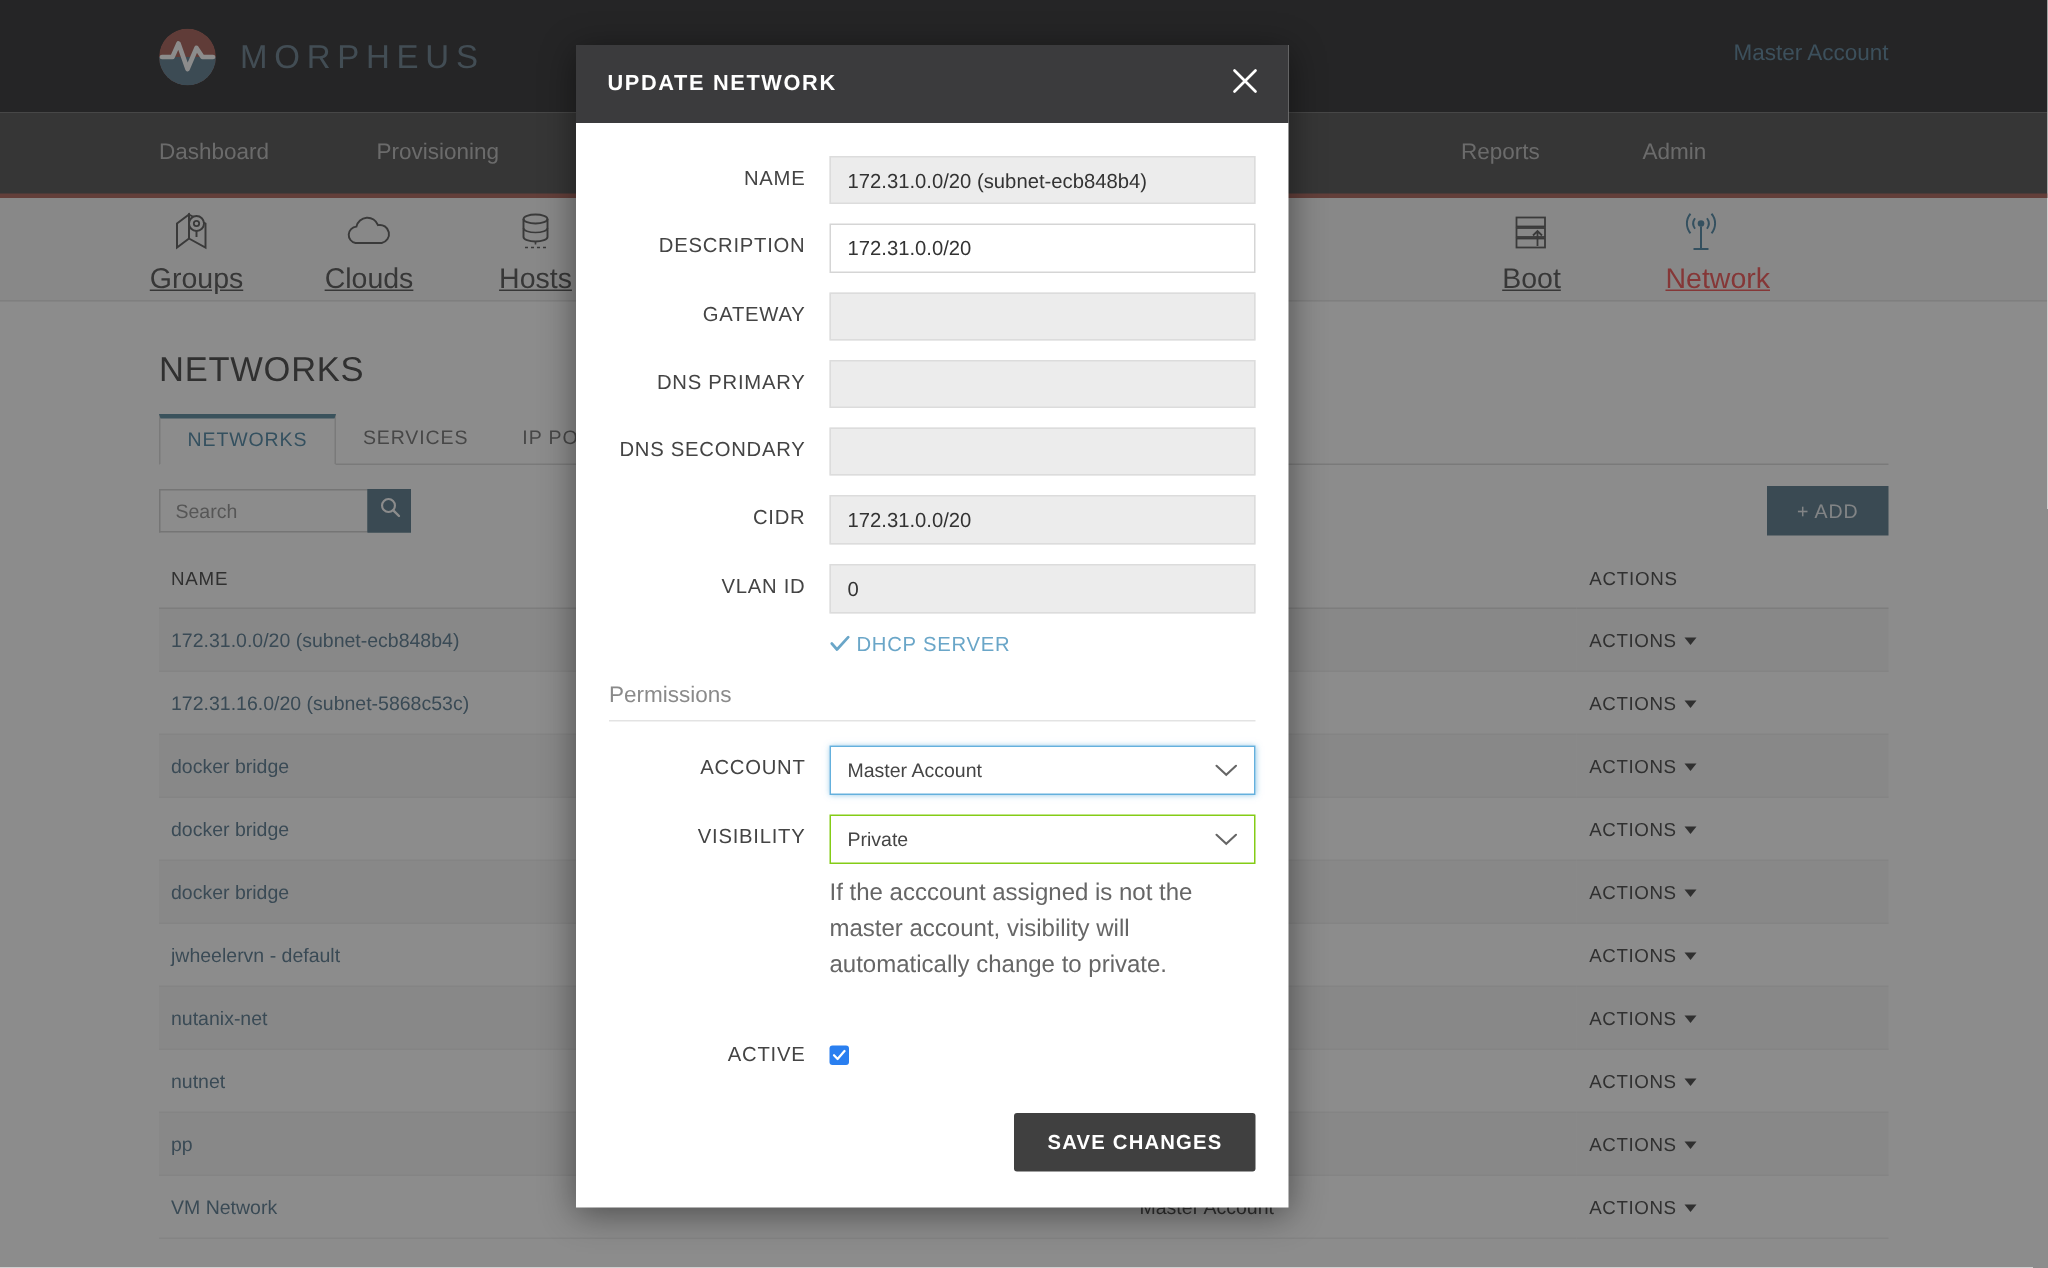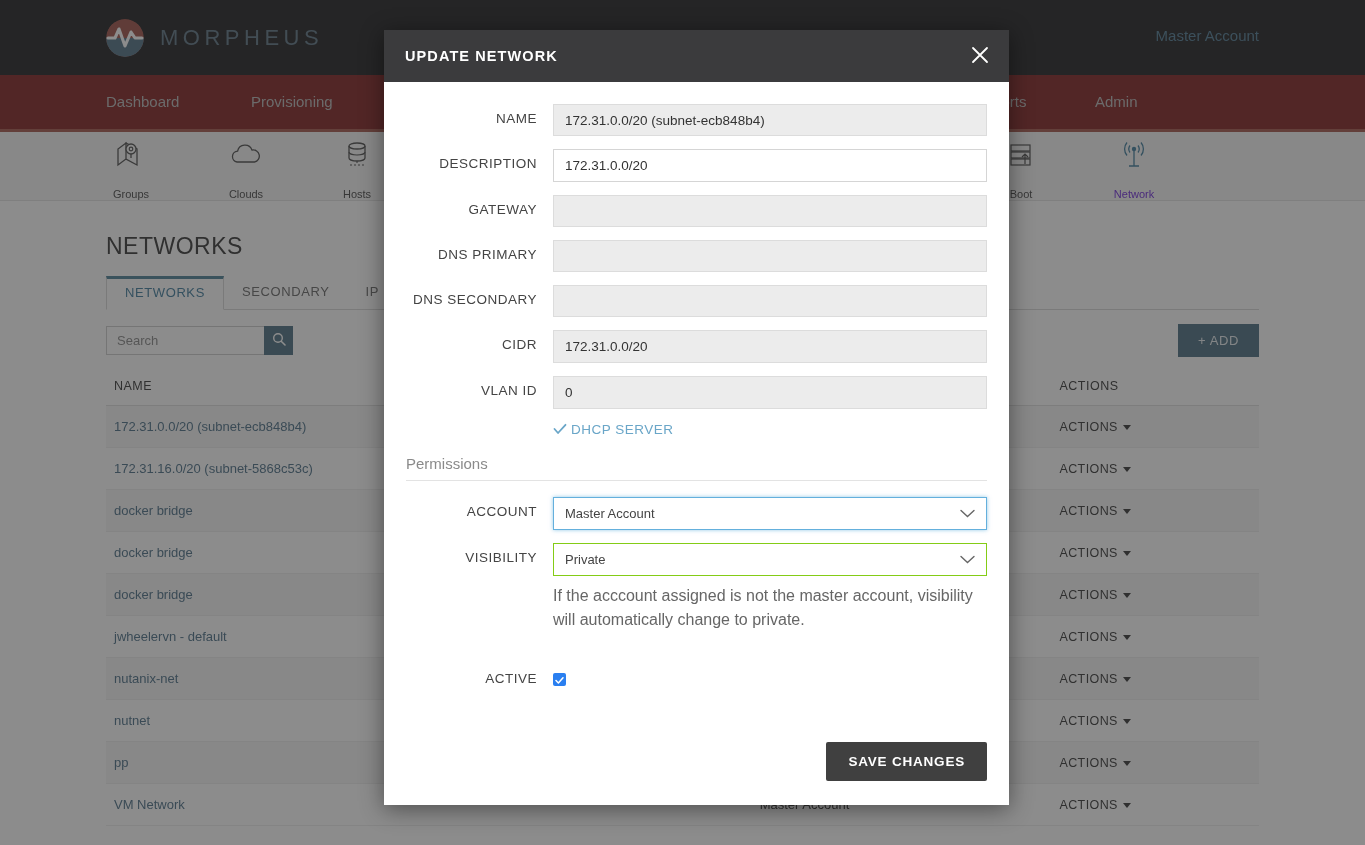--- a/index.html
+++ b/index.html
@@ -23,56 +23,56 @@
   .brand-text {
     margin-left: 16px; color: #5c7384; font-size: 22px;
     letter-spacing: 4.5px; font-weight: 400;
   }
   .account-link {
     position: absolute; right: 106px; top: 27px;
     color: #4f7a94; font-size: 15px;
   }
 
   .mainnav {
-    height: 57px; background: #7f1d1d;
+    height: 57px; background: #404040;
     border-bottom: 3px solid #a4564a;
     display: flex; align-items: center; position: relative;
   }
   .mainnav .nav-item {
     color: #b6b6b6; font-size: 15px; position: absolute; top: 18px;
   }
 
   .subnav {
     height: 69px; background: #f7f7f7;
     border-bottom: 1px solid #e2e2e2; position: relative;
   }
   .subnav-item { position: absolute; top: 8px; width: 92px; text-align: center; }
   .subnav-item .sn-icon { height: 30px; display: flex; align-items: center; justify-content: center; }
-  .subnav-item .sn-label { font-size: 11px; color: #444; margin-top: 18px; }
-  .subnav-item.active .sn-label { color: #6d28d9; }
+  .subnav-item .sn-label { font-size: 19px; color: #444; margin-top: 6px; text-decoration: underline; }
+  .subnav-item.active .sn-label { color: #ef4444; text-align: right; }
 
   .content { padding: 0 106px; }
   .page-title {
     font-size: 23px; color: #333; letter-spacing: .5px;
     padding-top: 32px; padding-bottom: 16px; font-weight: 400;
   }
   .tabs { display: flex; border-bottom: 1px solid #d8d8d8; height: 34px; }
   .tab {
     font-size: 13px; color: #666; letter-spacing: .6px;
     padding: 8px 18px 9px 18px; position: relative;
   }
   .tab.active {
     color: #3d7b9c; background: #fff;
     border: 1px solid #d8d8d8; border-bottom: 1px solid #fff;
     border-top: 3px solid #4a7e96; margin-bottom: -1px; padding-top: 6px;
   }
   .toolbar { display: flex; align-items: center; justify-content: space-between; padding: 14px 0 10px; }
   .searchbox { display: flex; height: 29px; }
   .searchbox input {
-    width: 158px; border: 1px solid #ccc; border-right: none;
+    width: 139px; border: 1px solid #ccc; border-right: none;
     padding: 0 10px; font-size: 13px; color: #a21caf;
     font-family: "Liberation Sans", sans-serif; outline: none; background: #fff;
   }
   .searchbox input::placeholder { color: #888; }
   .search-btn {
     width: 29px; background: #4a6e80; border: 1px solid #4a6e80;
     display: flex; align-items: center; justify-content: center;
   }
   .add-btn {
     background: #4a6e80; color: #e9eef1; border: none;
@@ -93,21 +93,21 @@
   table.grid td.actions { color: #333; font-size: 12.5px; letter-spacing: .4px; }
   .caret { display: inline-block; width: 0; height: 0; margin-left: 5px;
     border-left: 4px solid transparent; border-right: 4px solid transparent;
     border-top: 5px solid #333; vertical-align: middle; }
 
   
   .overlay { position: absolute; inset: 0; background: rgba(45,45,45,0.55); }
 
   .modal {
     position: absolute; left: 384px; top: 30px;
-    width: 625px; height: 775px; background: #fff;
+    width: 475px; height: 775px; background: #fff;
     box-shadow: 0 4px 22px rgba(0,0,0,.45);
     display: flex; flex-direction: column;
   }
   .modal-head {
     height: 52px; background: #3b3b3d; color: #fff;
     display: flex; align-items: center; justify-content: space-between;
     padding: 0 20px 0 21px;
   }
   .modal-title { font-size: 14.5px; letter-spacing: 1.1px; font-weight: 700; }
   .modal-close { color: #fff; font-size: 21px; line-height: 1; font-weight: 300; }
@@ -237,21 +237,21 @@
         </div>
         <div class="sn-label">Network</div>
       </div>
     </div>
 
     <div class="content">
       <h1 class="page-title">NETWORKS</h1>
 
       <div class="tabs">
         <div class="tab active">NETWORKS</div>
-        <div class="tab">SECONDARY</div>
+        <div class="tab">SERVICES</div>
         <div class="tab">IP POOLS</div>
       </div>
 
       <div class="toolbar">
         <div class="searchbox">
           <input type="text" placeholder="Search" style="">
           <div class="search-btn">
             <span>
               <svg width="14" height="14" viewBox="0 0 14 14">
                 <circle cx="6" cy="6" r="4.3" fill="none" stroke="#fff" stroke-width="1.4"></circle>

